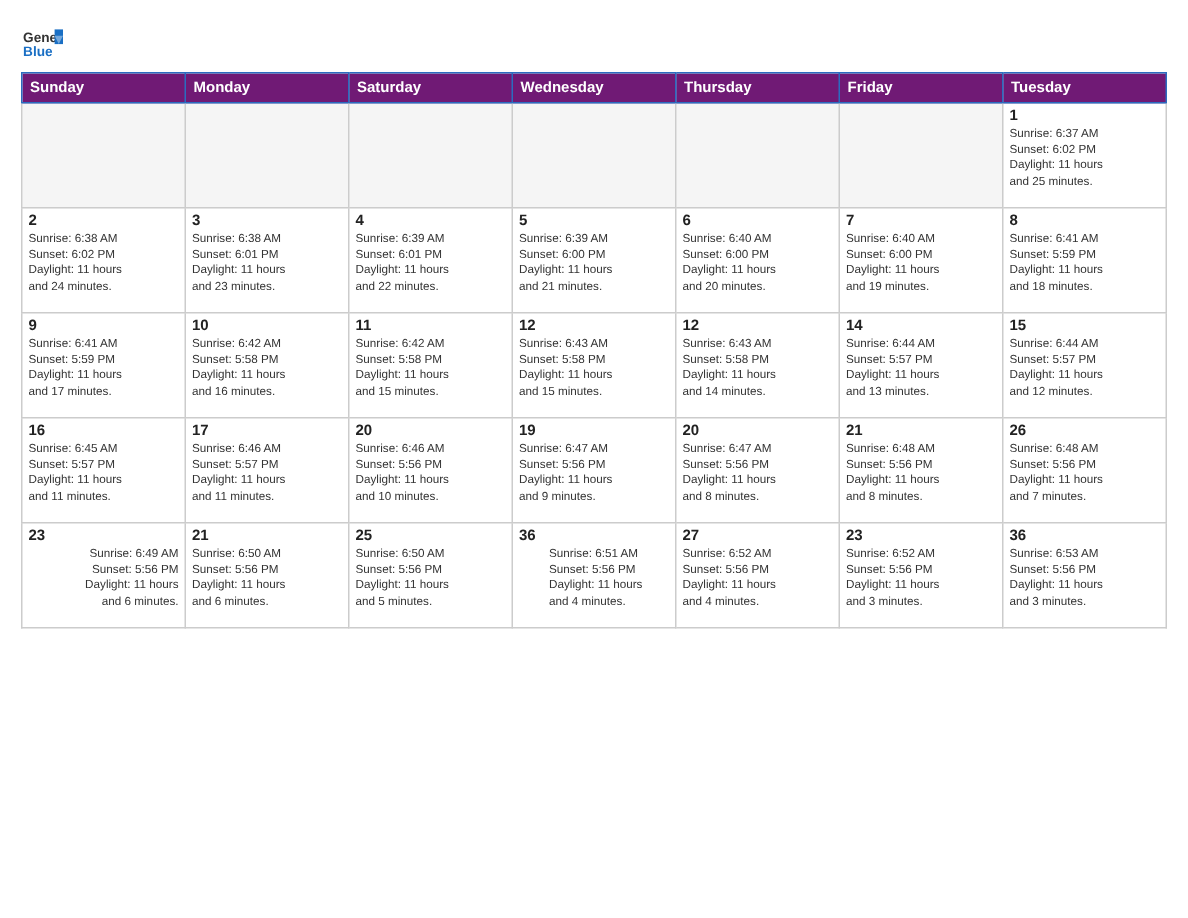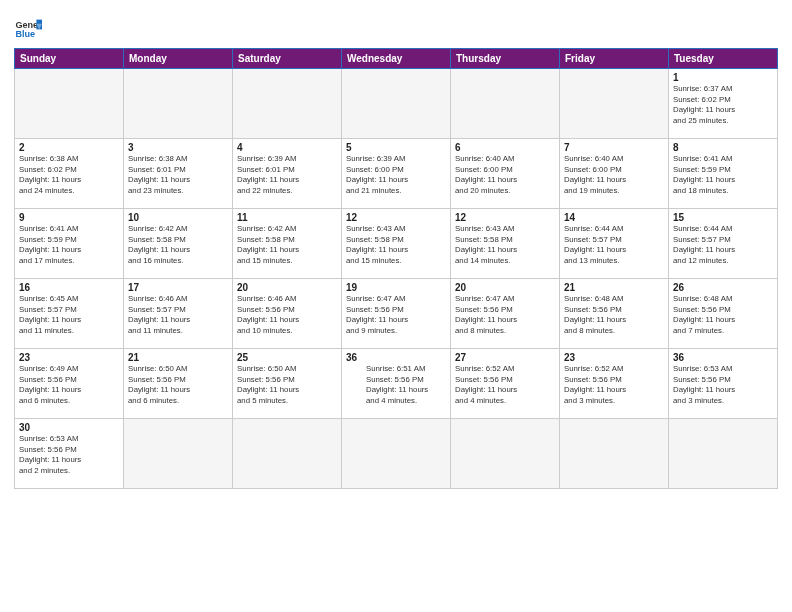--- a/index.html
+++ b/index.html
@@ -288,21 +288,21 @@
             <span class="day-num">26</span>
             <div class="day-info" style="white-space: pre-line;">Sunrise: 6:48 AM
 Sunset: 5:56 PM
 Daylight: 11 hours
 and 7 minutes.</div>
           </td>
         </tr>
         <tr>
           <td>
             <span class="day-num">23</span>
-            <div class="day-info" style="white-space: pre-line;">Sunrise: 6:49 AM
+            <div class="day-info" style="white-space: pre-line; text-align: right;">Sunrise: 6:49 AM
 Sunset: 5:56 PM
 Daylight: 11 hours
 and 6 minutes.</div>
           </td>
           <td>
             <span class="day-num">21</span>
             <div class="day-info" style="white-space: pre-line;">Sunrise: 6:50 AM
 Sunset: 5:56 PM
 Daylight: 11 hours
 and 6 minutes.</div>
@@ -335,31 +335,16 @@
 Daylight: 11 hours
 and 3 minutes.</div>
           </td>
           <td>
             <span class="day-num">36</span>
             <div class="day-info" style="white-space: pre-line;">Sunrise: 6:53 AM
 Sunset: 5:56 PM
 Daylight: 11 hours
 and 3 minutes.</div>
           </td>
-        </tr>
-        <tr class="last-row">
-          <td>
-            <span class="day-num">30</span>
-            <div class="day-info" style="white-space: pre-line;">Sunrise: 6:53 AM
-Sunset: 5:56 PM
-Daylight: 11 hours
-and 2 minutes.</div>
-          </td>
-          <td class="empty"></td>
-          <td class="empty"></td>
-          <td class="empty"></td>
-          <td class="empty"></td>
-          <td class="empty"></td>
-          <td class="empty"></td>
         </tr>
       </tbody>
   </table>
 </div>
 
 </body></html>

